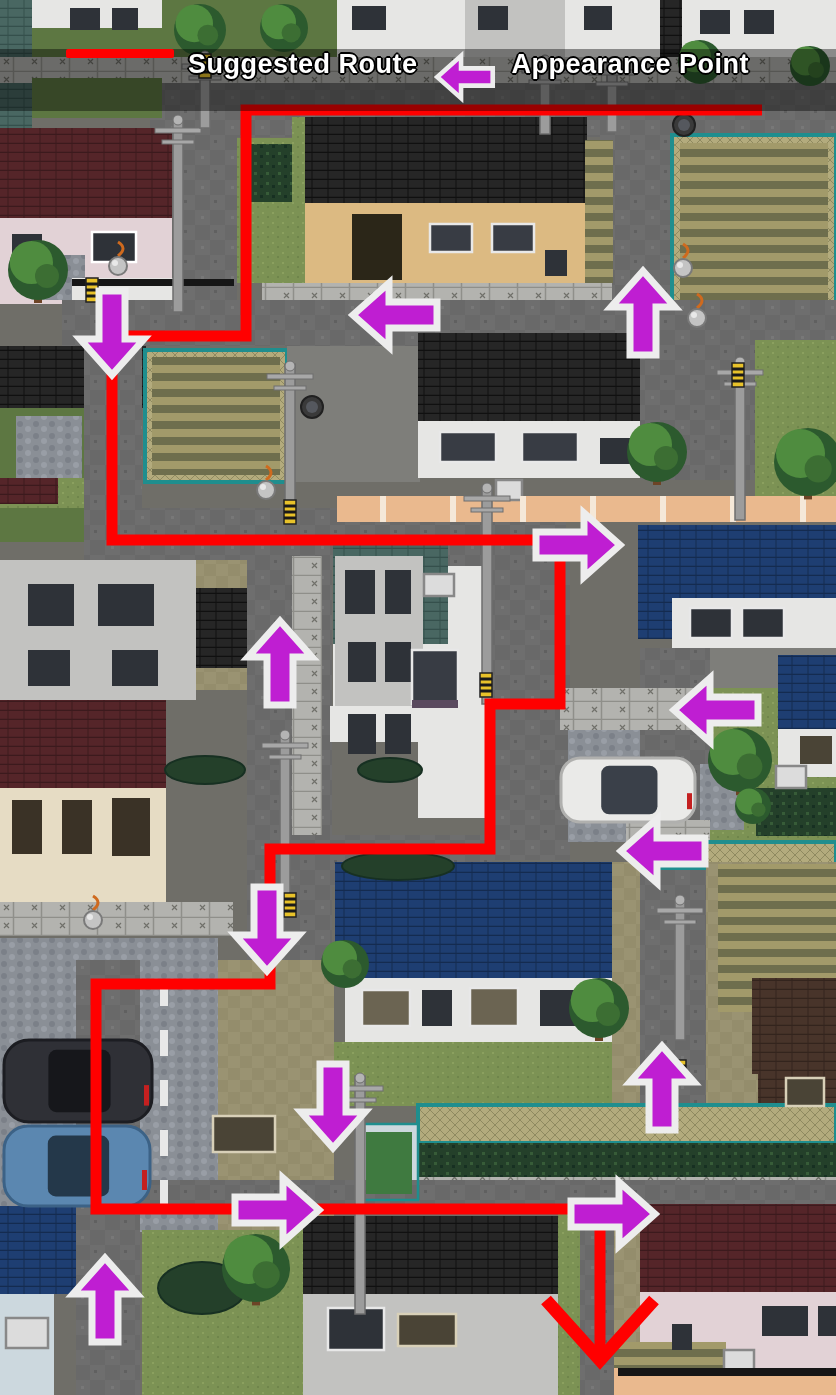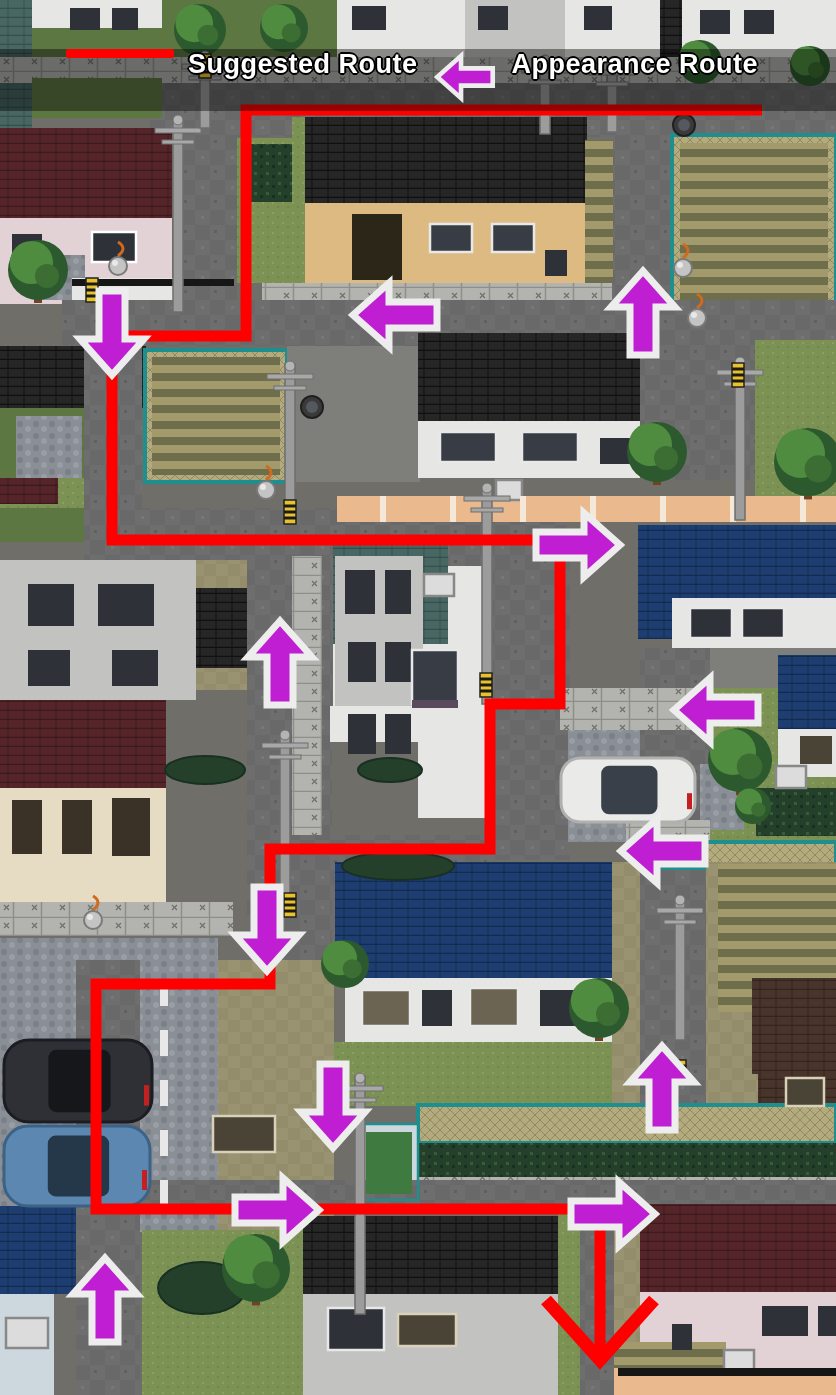--- a/index.html
+++ b/index.html
@@ -483,15 +483,15 @@
       <path d="M -42,-13 L 6,-13 L 6,-32 L 42,0 L 6,32 L 6,13 L -42,13 Z" transform="translate(277,1210) rotate(0)" fill="#bf1ed2" stroke="#ededed" stroke-width="7" stroke-linejoin="miter"></path>
       <path d="M -42,-13 L 6,-13 L 6,-32 L 42,0 L 6,32 L 6,13 L -42,13 Z" transform="translate(613,1214) rotate(0)" fill="#bf1ed2" stroke="#ededed" stroke-width="7" stroke-linejoin="miter"></path>
       <path d="M -42,-13 L 6,-13 L 6,-32 L 42,0 L 6,32 L 6,13 L -42,13 Z" transform="translate(105,1300) rotate(270)" fill="#bf1ed2" stroke="#ededed" stroke-width="7" stroke-linejoin="miter"></path>
     </svg>
   <div class="legend">
     <span class="lg-line" style="background: rgb(255, 0, 0);"></span>
     <span class="lg-text">Suggested Route</span>
     <svg class="lg-arrow" width="66" height="56" viewBox="-50 -40 100 80">
       <path id="lg-arrow-path" transform="rotate(180)" d="M -42,-13 L 6,-13 L 6,-32 L 42,0 L 6,32 L 6,13 L -42,13 Z" stroke-width="7" stroke-linejoin="miter" fill="#bf1ed2" stroke="#ededed"></path>
     </svg>
-    <span class="lg-text">Appearance Route</span>
+    <span class="lg-text">Appearance Point</span>
   </div>
 </div>
 
 </body></html>

